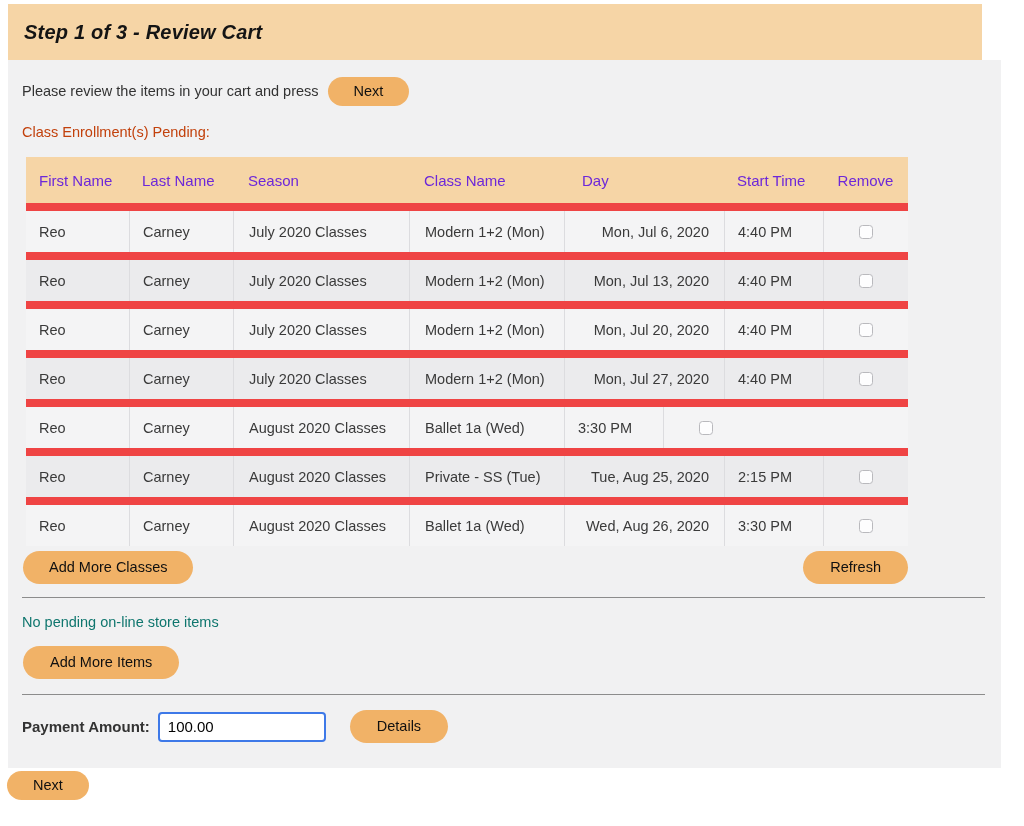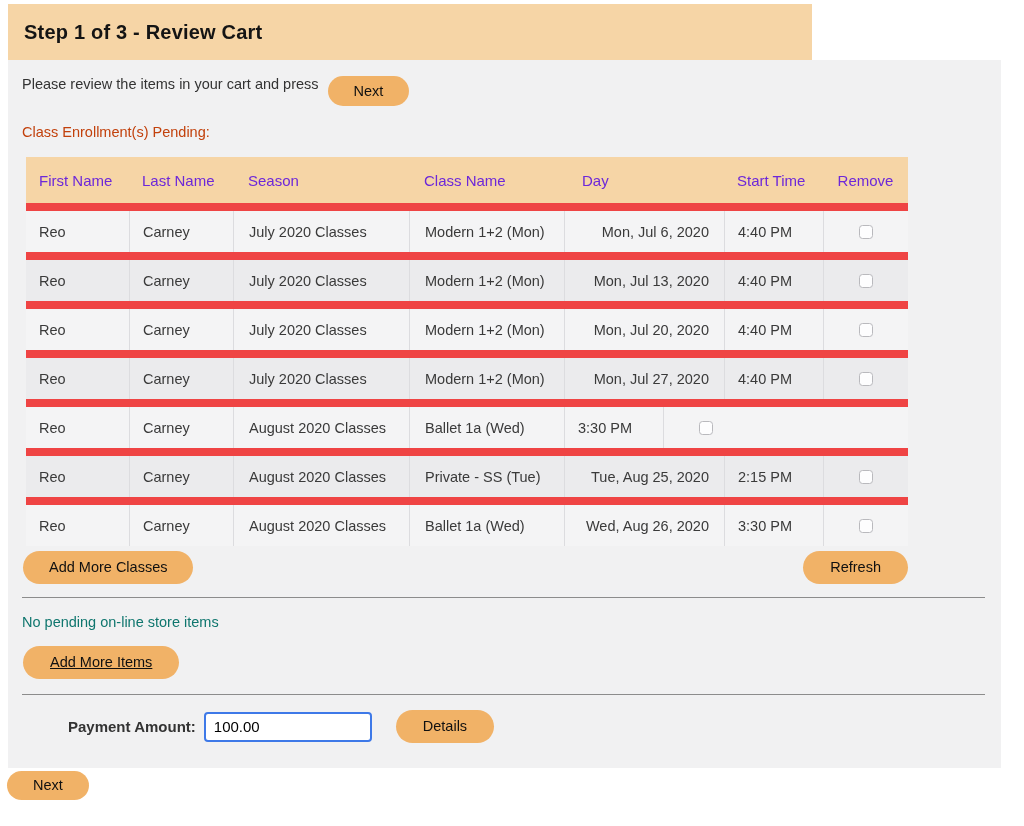--- a/index.html
+++ b/index.html
@@ -12,39 +12,40 @@
   .page {
     position:relative;
     width:1024px; height:826px;
     background:#ffffff;
     overflow:hidden;
   }
 
   
   .banner {
     position:absolute; left:8px; top:4px;
-    width:804px; height:56px;
+    width:974px; height:56px;
     background:#f6d5a6;
+    font-style:italic;
   }
   .banner h1 {
     font-size:20px; font-weight:bold; color:#141414;
     line-height:56px; padding-left:16px;
     letter-spacing:.2px;
   }
 
   
   .panel {
     position:absolute; left:8px; top:60px;
     width:993px; height:708px;
     background:#f1f1f2;
   }
 
   .intro-row {
     margin:16px 0 0 14px;
-    display:flex; gap:9px;
+    display:flex; align-items:center; gap:9px;
     height:30px;
   }
   .intro-text { font-size:14.5px; color:#333; }
 
   .pill {
     border:none; cursor:pointer;
     background:#f1b267; color:#101010;
     border-radius:16px;
     font-family:inherit; font-size:14.5px;
     padding:6px 26px;
@@ -94,28 +95,28 @@
     display:flex; justify-content:space-between; align-items:center;
   }
 
   .rule {
     border:none; border-top:1px solid #8c8c8c;
     margin:13px 16px 0 14px; height:0;
   }
   .rule.second { margin-top:15px; }
 
   .store-text { margin:16px 0 0 14px; font-size:14.5px; color:#0f766e; }
-  .store-btn  { margin:16px 0 0 15px;text-decoration:underline; }
+  .store-btn  { margin:16px 0 0 15px; }
 
   .payment-row {
     margin:16px 0 0 14px;
     display:flex; align-items:center;
     height:31px;
   }
-  .payment-label { font-size:15px; font-weight:bold; color:#333; margin-right:8px;margin-left:46px; }
+  .payment-label { font-size:15px; font-weight:bold; color:#333; margin-right:8px; }
   .payment-input {
     width:168px; height:30px;
     border:2px solid #3e79e8; border-radius:4px;
     background:#ffffff; color:#000000;
     font-family:inherit; font-size:15px;
     padding:0 8px;
   }
   .payment-row .pill { margin-left:24px; }
 
   

